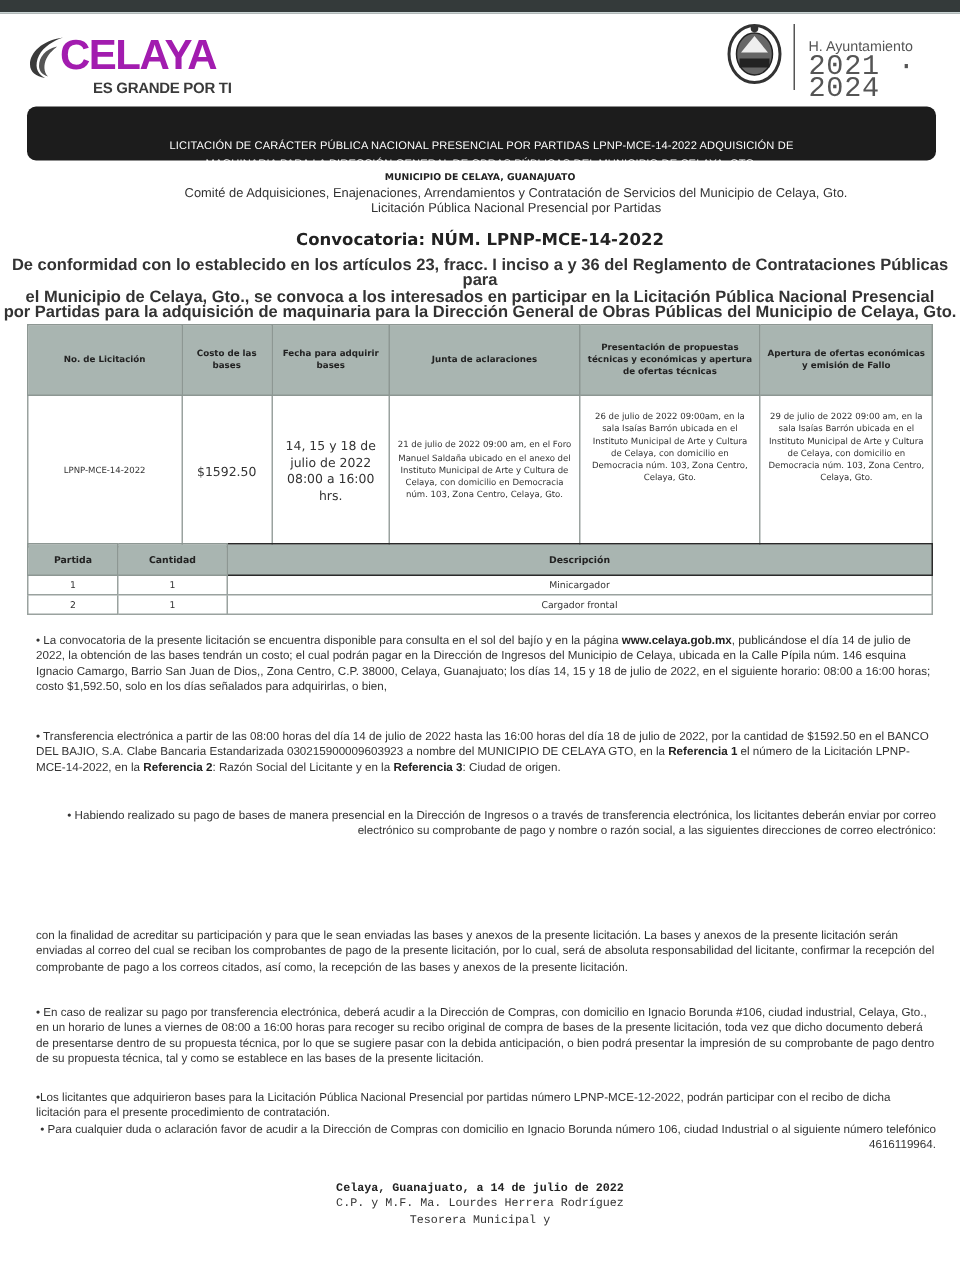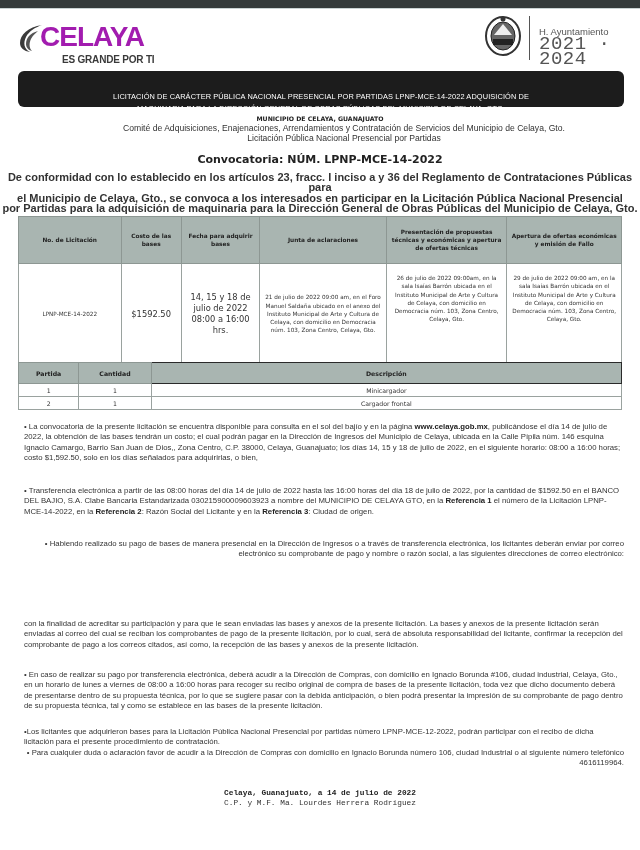--- a/index.html
+++ b/index.html
@@ -138,13 +138,14 @@
 </div>
 
 <div class="body-text p4">con la finalidad de acreditar su participación y para que le sean enviadas las bases y anexos de la presente licitación. La bases y anexos de la presente licitación serán enviadas al correo del cual se reciban los comprobantes de pago de la presente licitación, por lo cual, será de absoluta responsabilidad del licitante, confirmar la recepción del comprobante de pago a los correos citados, así como, la recepción de las bases y anexos de la presente licitación.</div>
 <div class="body-text p5">• En caso de realizar su pago por transferencia electrónica, deberá acudir a la Dirección de Compras, con domicilio en Ignacio Borunda #106, ciudad industrial, Celaya, Gto., en un horario de lunes a viernes de 08:00 a 16:00 horas para recoger su recibo original de compra de bases de la presente licitación, toda vez que dicho documento deberá de presentarse dentro de su propuesta técnica, por lo que se sugiere pasar con la debida anticipación, o bien podrá presentar la impresión de su comprobante de pago dentro de su propuesta técnica, tal y como se establece en las bases de la presente licitación.</div>
 <div class="body-text p6">•Los licitantes que adquirieron bases para la Licitación Pública Nacional Presencial por partidas número LPNP-MCE-12-2022, podrán participar con el recibo de dicha licitación para el presente procedimiento de contratación.</div>
 <div class="body-text p7">• Para cualquier duda o aclaración favor de acudir a la Dirección de Compras con domicilio en Ignacio Borunda número 106, ciudad Industrial o al siguiente número telefónico 4616119964.</div>
 
 <div class="center sig">
   <div class="b">Celaya, Guanajuato, a 14 de julio de 2022</div>
   <div>C.P. y M.F. Ma. Lourdes Herrera Rodríguez</div>
+  <div>Tesorera Municipal y</div>
 </div>
 
 </body></html>

